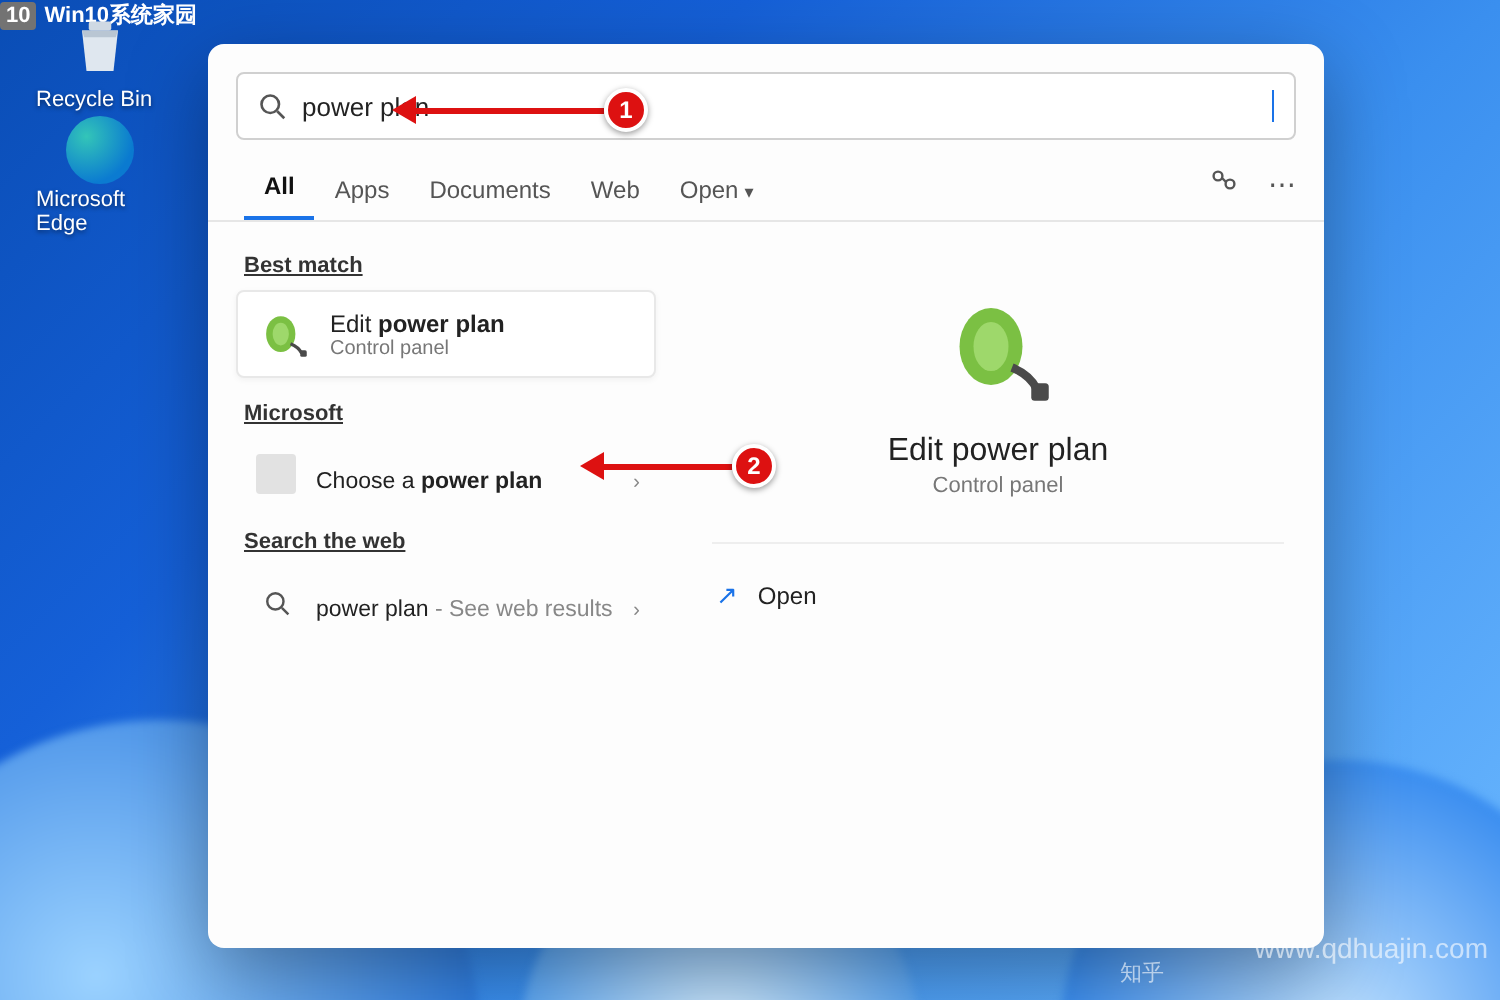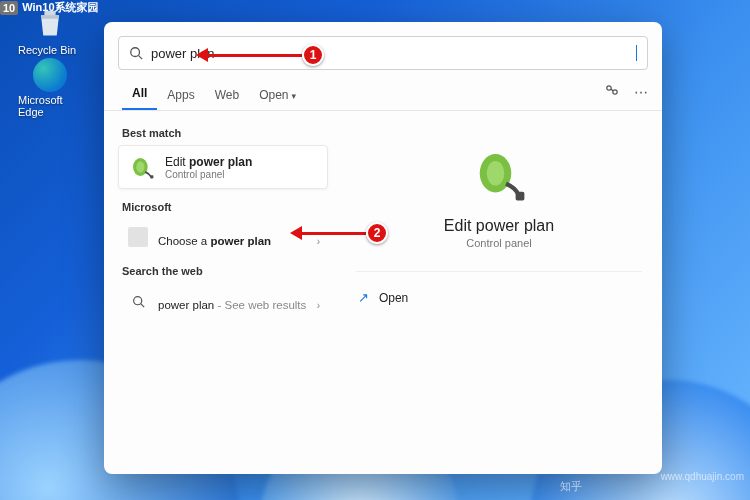--- a/index.html
+++ b/index.html
@@ -41,21 +41,21 @@
   .tab { padding: 8px 10px; cursor: pointer; }
   .tab.active { color: #111; border-bottom: 2px solid #1a73e8; font-weight: 600; }
   .tab .chev { margin-left: 3px; font-size: 9px; }
   .tabs-right { position: absolute; right: 14px; top: 4px; display: flex; gap: 14px; align-items: center; color: #555; }
   .tabs-right span { cursor: pointer; font-size: 14px; }
 
   .body { flex: 1; display: flex; }
   .left  { width: 232px; padding: 10px 8px 10px 14px; }
   .right { flex: 1; padding: 18px 20px; }
 
-  .sect-label { font-size: 11px; color: #333; font-weight: 600; margin: 6px 4px 6px; }
+  .sect-label { font-size: 11px; color: #333; font-weight: 600; margin: 6px 4px 6px; text-decoration: underline; }
   .bm-card {
     background: #fff; border: 1px solid #e8e8e8; border-radius: 4px;
     padding: 8px 10px; display: flex; align-items: center; gap: 10px;
     box-shadow: 0 1px 3px rgba(0,0,0,.05);
   }
   .bm-card .bico { width: 26px; height: 26px; display: flex; align-items: center; justify-content: center; }
   .bm-text .t1 { font-size: 12px; color: #222; }
   .bm-text .t1 b { font-weight: 600; }
   .bm-text .t2 { font-size: 10px; color: #777; }
 
@@ -125,20 +125,21 @@
           <line x1="11" y1="11" x2="15" y2="15" stroke="#555" stroke-width="1.5"></line>
         </svg>
     </span>
     <input value="power plan" style="">
     <span class="caret"></span>
   </div>
 
   <div class="tabs">
     <div class="tab active">All</div>
     <div class="tab">Apps</div>
+    <div class="tab">Documents</div>
     <div class="tab">Web</div>
     <div class="tab"><span>Open</span><span class="chev">▾</span></div>
     <div class="tabs-right">
       <span>
         <svg width="16" height="16" viewBox="0 0 16 16">
             <circle cx="5" cy="6" r="2.2" fill="none" stroke="#555" stroke-width="1.2"></circle>
             <circle cx="11" cy="10" r="2.2" fill="none" stroke="#555" stroke-width="1.2"></circle>
             <line x1="7" y1="7" x2="9" y2="9" stroke="#555" stroke-width="1.2"></line>
           </svg>
       </span>
@@ -210,13 +211,13 @@
 <div class="badge" style="left:302px; top:44px;">1</div>
 
 <div class="arrow" style="left:300px; top:232px; width:66px;"></div>
 <div class="badge" style="left:366px; top:222px;">2</div>
 
 <div class="wm wm1">知乎</div>
 <div class="wm2">
   <span class="logo10">10</span>
   <span>Win10系统家园</span>
 </div>
-<div class="wm" style="right:6px; bottom:18px; font-size:10px;">www.qdhuajin.com</div>
+<div class="wm" style="right:6px; bottom:18px; font-size:14px;">www.qdhuajin.com</div>
 
 </body></html>

